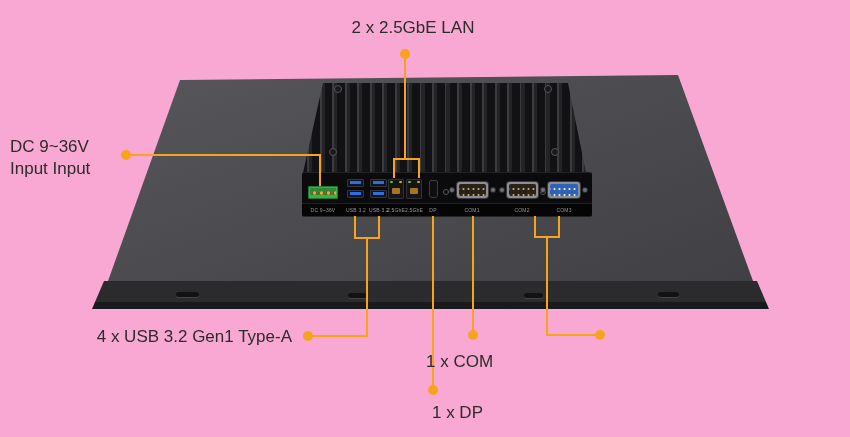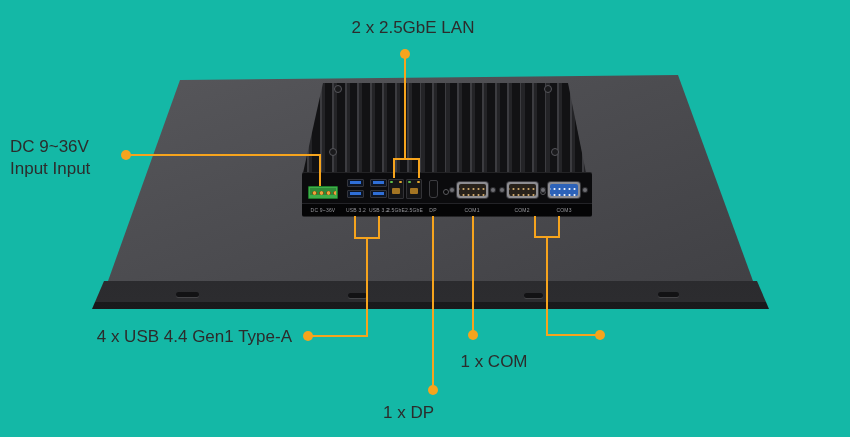--- a/index.html
+++ b/index.html
@@ -1,17 +1,17 @@
 <!DOCTYPE html>
 <html><head>
 <meta charset="utf-8">
 <style>
   html,body{margin:0;padding:0;background:#fff;}
   .stage{
-    position:relative;width:850px;height:437px;background:#14b8a6;
+    position:relative;width:850px;height:437px;background:#f9a8d4;
     font-family:"Liberation Sans", sans-serif;overflow:hidden;
     --accent:#F6A41D;--label-color:#2c2c2c;
   }
 
   
   .rear-panel{
     position:absolute;left:0;top:0;width:850px;height:437px;
     clip-path:polygon(180px 80px,678px 75px,753px 281px,108px 281px);
     background:linear-gradient(160deg,#5d5d61 0%,#4e4e52 38%,#434347 68%,#38383c 100%);
   }
@@ -159,26 +159,26 @@
   .usb-leg2{left:378px;top:216px;width:2px;height:23px;}
   .usb-bracket{left:354px;top:237px;width:26px;height:2px;}
   .usb-stem{left:366px;top:237px;width:2px;height:100px;}
   .usb-hline{left:311px;top:335px;width:57px;height:2px;}
   .usb-dot{left:303px;top:331px;}
   .usb-label{left:30px;top:326px;width:262px;text-align:right;}
 
   
   .dp-vline{left:432px;top:216px;width:2px;height:170px;}
   .dp-dot{left:428px;top:385px;}
-  .dp-label{left:383px;top:402px;width:100px;text-align:left;}
+  .dp-label{left:383px;top:402px;width:100px;text-align:right;}
 
   
   .com-vline{left:472px;top:216px;width:2px;height:115px;}
   .com-dot{left:468px;top:330px;}
-  .com-label{left:438px;top:351px;width:112px;text-align:center;}
+  .com-label{left:426px;top:351px;width:112px;}
 
   
   .flex-leg1{left:534px;top:216px;width:2px;height:22px;}
   .flex-leg2{left:558px;top:216px;width:2px;height:22px;}
   .flex-bracket{left:534px;top:236px;width:26px;height:2px;}
   .flex-stem{left:546px;top:236px;width:2px;height:100px;}
   .flex-hline{left:546px;top:334px;width:50px;height:2px;}
   .flex-dot{left:595px;top:330px;}
   .flex-label{left:619px;top:328px;}
 </style>
@@ -280,21 +280,21 @@
   <div class="c-dot power-dot"></div>
   <div class="c-line power-hline"></div>
   <div class="c-line power-vline"></div>
 
   <div class="c-line usb-leg1"></div>
   <div class="c-line usb-leg2"></div>
   <div class="c-line usb-bracket"></div>
   <div class="c-line usb-stem"></div>
   <div class="c-line usb-hline"></div>
   <div class="c-dot usb-dot"></div>
-  <div class="c-label usb-label">4 x USB 4.4 Gen1 Type-A</div>
+  <div class="c-label usb-label">4 x USB 3.2 Gen1 Type-A</div>
 
   <div class="c-line dp-vline"></div>
   <div class="c-dot dp-dot"></div>
   <div class="c-label dp-label">1 x DP</div>
 
   <div class="c-line com-vline"></div>
   <div class="c-dot com-dot"></div>
   <div class="c-label com-label">1 x COM</div>
 
   <div class="c-line flex-leg1"></div>

